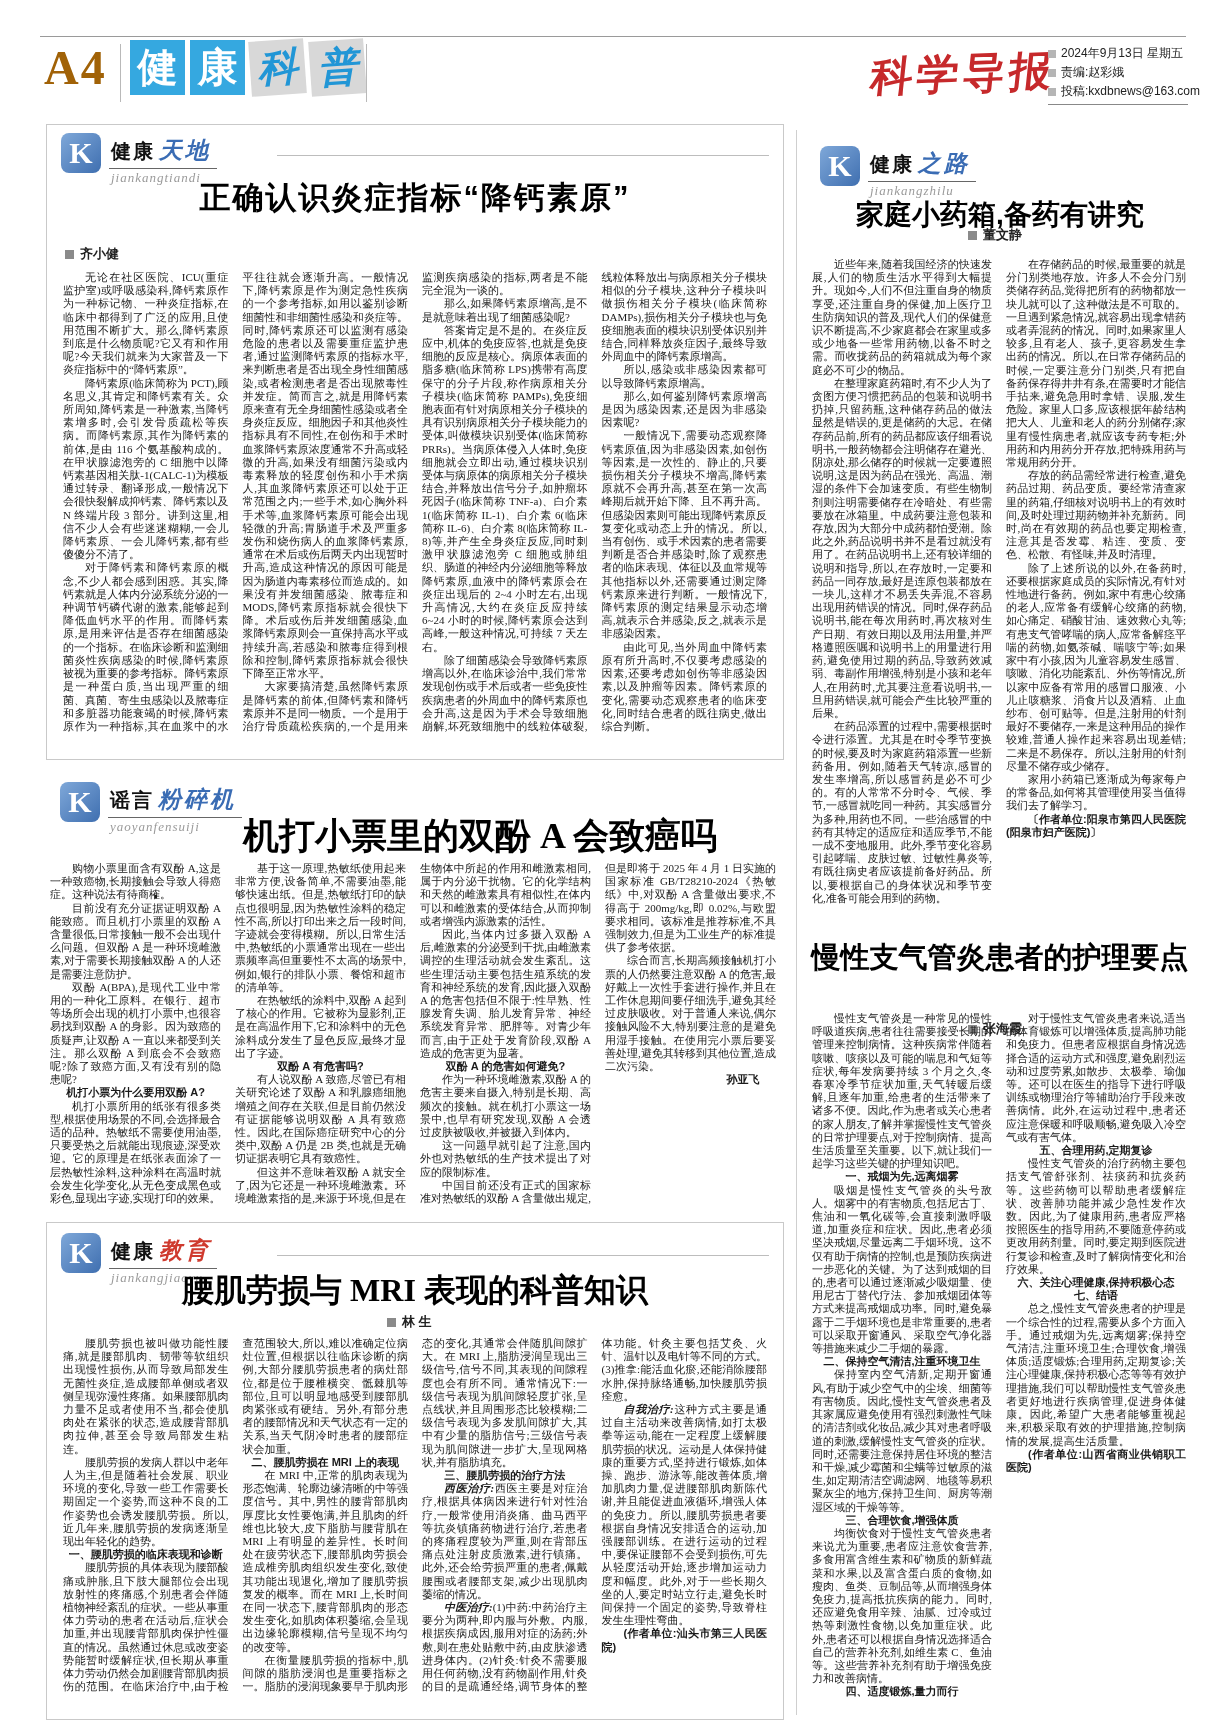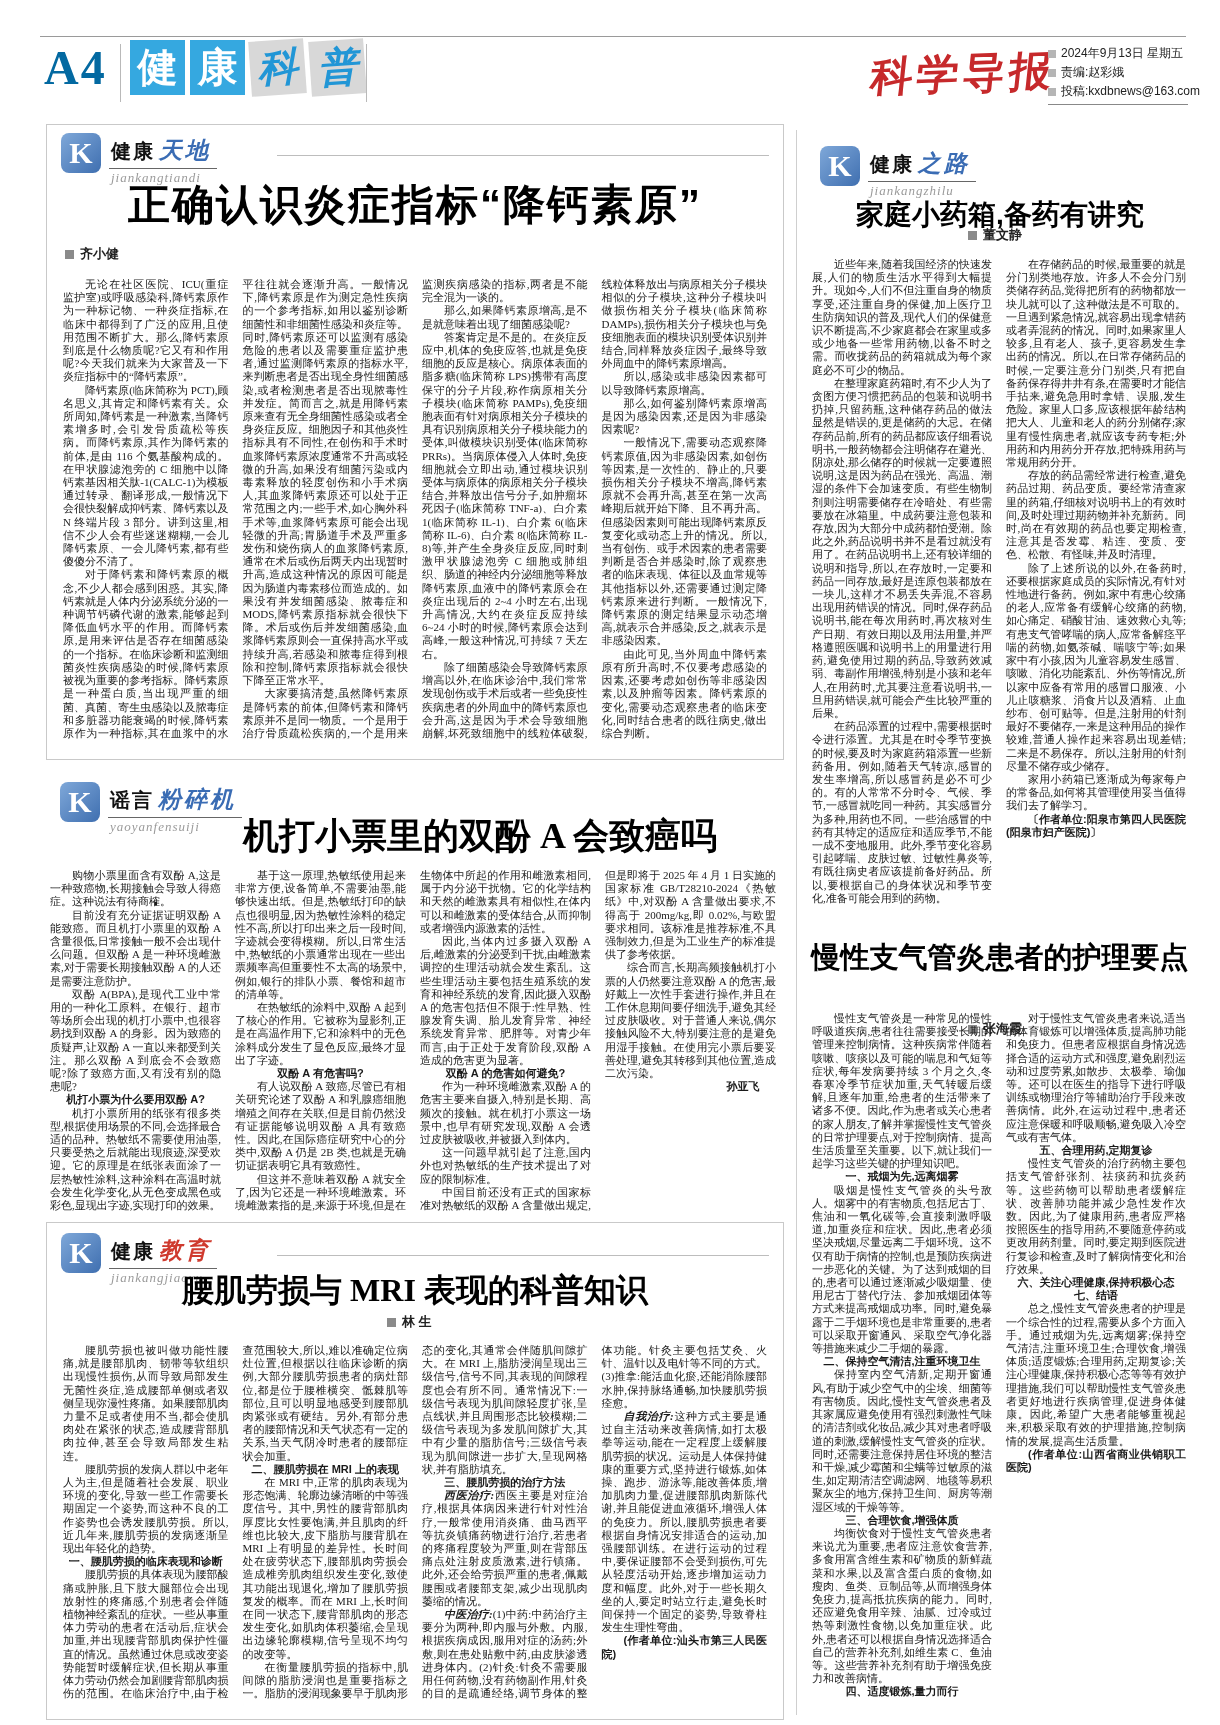--- a/index.html
+++ b/index.html
@@ -2,21 +2,21 @@
 <html><head>
 <meta charset="utf-8">
 <style>
   html,body{margin:0;padding:0;background:#f3f2ef;}
   #page{position:relative;width:1220px;height:1725px;background:#ffffff;margin:0 auto;
         font-family:"Liberation Serif","DejaVu Serif",serif;color:#1a1a1a;overflow:hidden;
         box-shadow:0 0 4px #ccc;}
   .hairline{position:absolute;background:#9a9a9a;}
   
   #page-num{position:absolute;left:44px;top:40px;font-family:"Liberation Serif",serif;
-            font-weight:bold;font-size:48px;letter-spacing:2px;color:#0369a1;}
+            font-weight:bold;font-size:48px;letter-spacing:2px;color:#a16207;}
   .vline{position:absolute;width:1px;background:#b9b9b9;}
   #logo{position:absolute;left:130px;top:40px;display:flex;gap:5px;}
   .logo-box{width:55px;height:55px;display:flex;align-items:center;justify-content:center;
             font-weight:900;font-size:40px;font-family:"Liberation Sans",sans-serif;}
   .logo-blue{background:#35a8e0;color:#fff;}
   .logo-gray{background:#d8d8d8;color:#2196d6;font-family:"Liberation Serif",serif;
              font-style:italic;transform:rotate(-4deg);}
   #masthead{position:absolute;left:868px;top:46px;width:190px;text-align:center;
             font-family:"Liberation Serif",serif;font-weight:bold;font-size:42px;color:#c6292b;
             transform:skewX(-8deg) rotate(-2deg);letter-spacing:4px;white-space:nowrap;}
@@ -42,21 +42,21 @@
   
   .abox{position:absolute;border:1px solid #c9c9c9;background:#fff;}
   .atitle{position:absolute;text-align:center;color:#000;white-space:nowrap;}
   .t-hei{font-family:"Liberation Sans","DejaVu Sans",sans-serif;font-weight:900;}
   .t-song{font-family:"Liberation Serif","DejaVu Serif",serif;font-weight:bold;}
   .byline{position:absolute;display:flex;align-items:center;gap:6px;
           font-family:"Liberation Sans",sans-serif;font-weight:bold;font-size:13px;color:#222;}
   .byline .sq{background:#8a8a8a;width:9px;height:9px;}
   .cols{position:absolute;column-gap:14px;font-size:11px;line-height:13.2px;text-align:justify;
         overflow:hidden;column-fill:auto;}
-  .cols4{column-count:4;margin-top:7px;}
+  .cols4{column-count:4;}
   .cols2{column-count:2;}
   .para{margin:0;text-indent:2em;}
   .para.sub{text-indent:0;text-align:center;font-family:"Liberation Sans",sans-serif;font-weight:bold;}
   .para.auth{font-family:"Liberation Sans",sans-serif;font-weight:bold;}
   .para.sign{text-indent:0;text-align:right;font-weight:bold;padding-right:1.5em;}
   .para b{font-family:"Liberation Sans",sans-serif;font-weight:normal;}
   .para i.lead{font-weight:bold;font-style:italic;}
   #divider{position:absolute;left:796px;top:130px;width:1px;height:1585px;background:#cfcfcf;}
 </style>
 </head>
@@ -98,21 +98,21 @@
       <div class="kbox">K</div>
       <div class="bnames">
         <div class="bline1">
             <span class="b-black">健康</span>
             <span class="b-script">天地</span>
           </div>
         <div class="pinyin">jiankangtiandi</div>
       </div>
     </div>
     <div class="badge-rule" style="left:230px;top:30px;width:492px;"></div>
-    <div class="atitle t-hei" style="left:0;top:52px;width:736px;font-size:42px;letter-spacing:2px;">正确认识炎症指标“降钙素原”</div>
+    <div class="atitle t-hei" style="left:0;top:52px;width:736px;font-size:31px;letter-spacing:2px;">正确认识炎症指标“降钙素原”</div>
     <div class="byline" style="left:18px;top:120px;">
         <span class="sq"></span>
         <span>齐小健</span>
       </div>
     <div class="cols cols4" style="left:16px;top:146px;width:704px;height:472px;">
         <p class="para p">无论在社区医院、ICU(重症监护室)或呼吸感染科,降钙素原作为一种标记物、一种炎症指标,在临床中都得到了广泛的应用,且使用范围不断扩大。那么,降钙素原到底是什么物质呢?它又有和作用呢?今天我们就来为大家普及一下炎症指标中的“降钙素原”。</p>
         <p class="para p">降钙素原(临床简称为 PCT),顾名思义,其肯定和降钙素有关。众所周知,降钙素是一种激素,当降钙素增多时,会引发骨质疏松等疾病。而降钙素原,其作为降钙素的前体,是由 116 个氨基酸构成的。在甲状腺滤泡旁的 C 细胞中以降钙素基因相关肽-1(CALC-1)为模板通过转录、翻译形成,一般情况下会很快裂解成抑钙素、降钙素以及 N 终端片段 3 部分。讲到这里,相信不少人会有些迷迷糊糊,一会儿降钙素原、一会儿降钙素,都有些傻傻分不清了。</p>
         <p class="para p">对于降钙素和降钙素原的概念,不少人都会感到困惑。其实,降钙素就是人体内分泌系统分泌的一种调节钙磷代谢的激素,能够起到降低血钙水平的作用。而降钙素原,是用来评估是否存在细菌感染的一个指标。在临床诊断和监测细菌炎性疾病感染的时候,降钙素原被视为重要的参考指标。降钙素原是一种蛋白质,当出现严重的细菌、真菌、寄生虫感染以及脓毒症和多脏器功能衰竭的时候,降钙素原作为一种指标,其在血浆中的水平往往就会逐渐升高。一般情况下,降钙素原是作为测定急性疾病的一个参考指标,如用以鉴别诊断细菌性和非细菌性感染和炎症等。同时,降钙素原还可以监测有感染危险的患者以及需要重症监护患者,通过监测降钙素原的指标水平,来判断患者是否出现全身性细菌感染,或者检测患者是否出现脓毒性并发症。简而言之,就是用降钙素原来查有无全身细菌性感染或者全身炎症反应。细胞因子和其他炎性指标具有不同性,在创伤和手术时血浆降钙素原浓度通常不升高或轻微的升高,如果没有细菌污染或内毒素释放的轻度创伤和小手术病人,其血浆降钙素原还可以处于正常范围之内;一些手术,如心胸外科手术等,血浆降钙素原可能会出现轻微的升高;胃肠道手术及严重多发伤和烧伤病人的血浆降钙素原,通常在术后或伤后两天内出现暂时升高,造成这种情况的原因可能是因为肠道内毒素移位而造成的。如果没有并发细菌感染、脓毒症和 MODS,降钙素原指标就会很快下降。术后或伤后并发细菌感染,血浆降钙素原则会一直保持高水平或持续升高,若感染和脓毒症得到根除和控制,降钙素原指标就会很快下降至正常水平。</p>
         <p class="para p">大家要搞清楚,虽然降钙素原是降钙素的前体,但降钙素和降钙素原并不是同一物质。一个是用于治疗骨质疏松疾病的,一个是用来监测疾病感染的指标,两者是不能完全混为一谈的。</p>
         <p class="para p">那么,如果降钙素原增高,是不是就意味着出现了细菌感染呢?</p>

